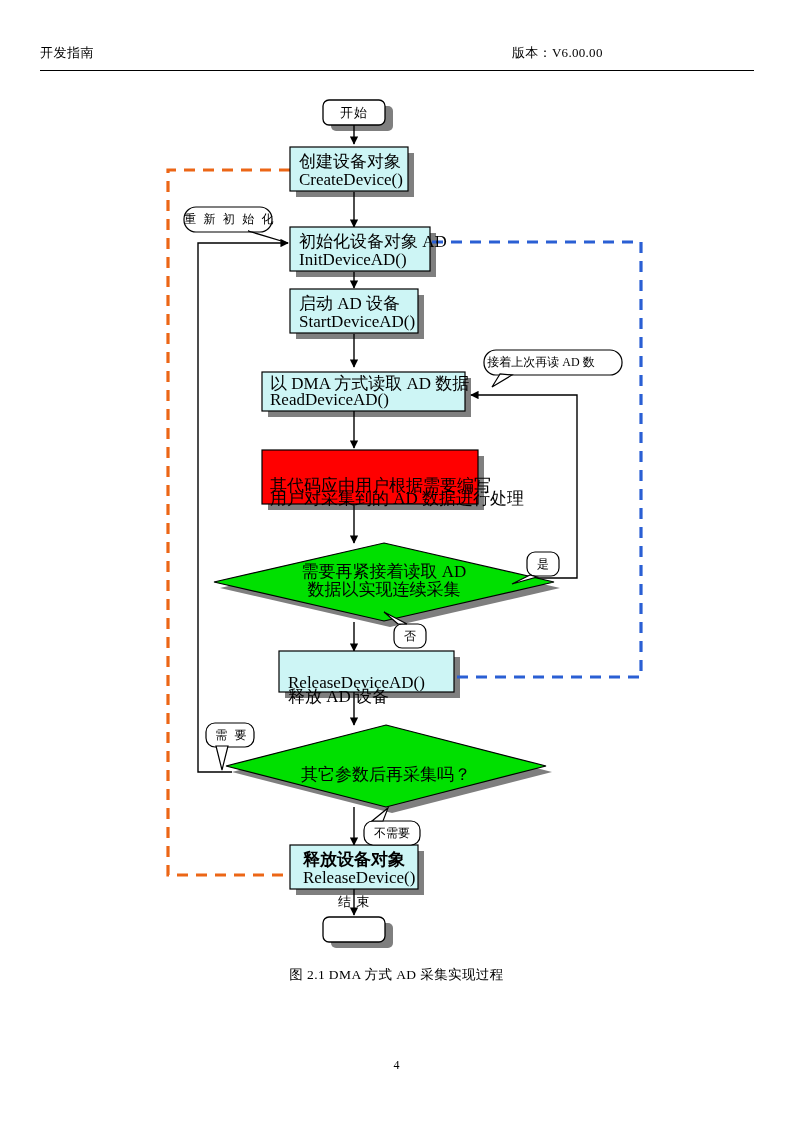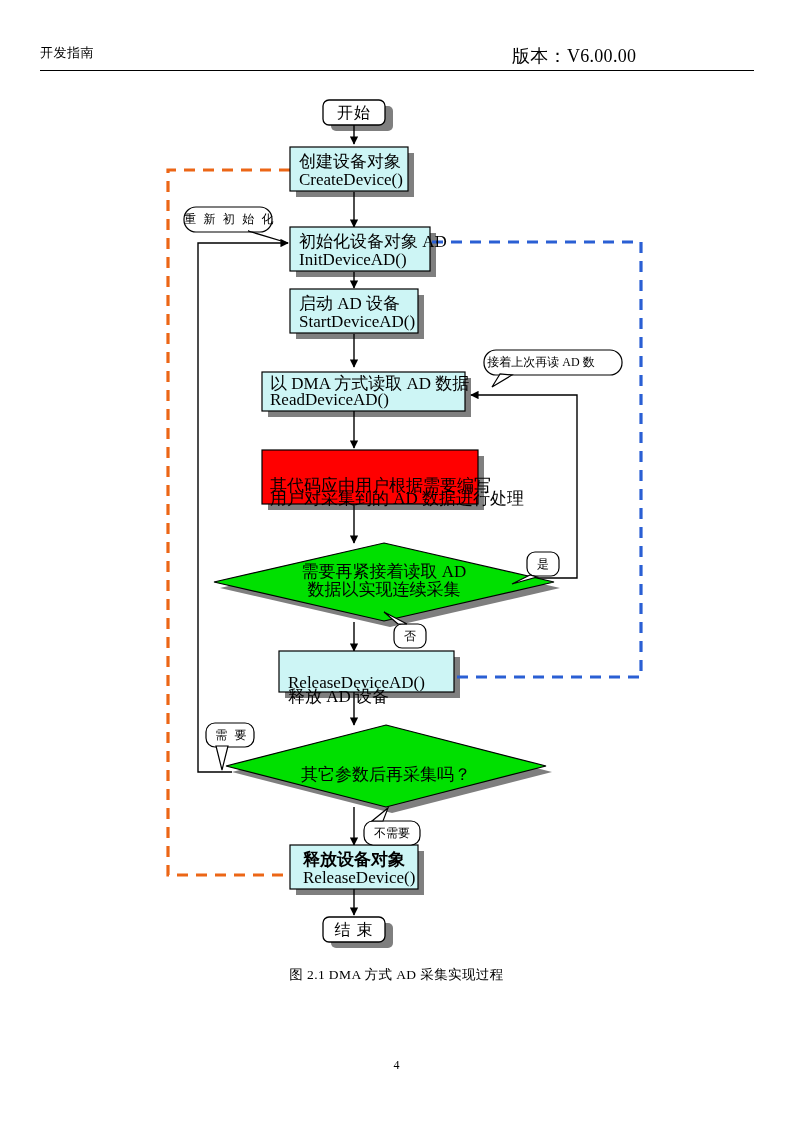--- a/index.html
+++ b/index.html
@@ -29,21 +29,21 @@
     position: absolute;
     left: 0;
     top: 0;
     font-size: 13px;
     letter-spacing: 0.5px;
   }
   #header-right {
     position: absolute;
     left: 472px;
     top: 0;
-    font-size: 18px;
+    font-size: 13px;
     letter-spacing: 0.3px;
   }
 
   
   #figure {
     position: absolute;
     left: 0;
     top: 0;
     width: 793px;
     height: 1000px;
@@ -64,21 +64,21 @@
     font-size: 17px;
     line-height: 18px;
     color: #000000;
     white-space: pre;
     pointer-events: none;
   }
   .node-text.center {
     text-align: center;
   }
   .terminal-text {
-    font-size: 16px;
+    font-size: 13px;
     letter-spacing: 1px;
   }
   .callout-text {
     position: absolute;
     font-size: 12px;
     line-height: 15px;
     text-align: center;
     white-space: pre;
   }
   .callout-text.spaced {
@@ -244,21 +244,21 @@
   <div class="node-text center" style="left:284px; top:581px; width:200px;">数据以实现连续采集</div>
 
   <div class="node-text" style="left:288px; top:688px;">释放 AD 设备</div>
   <div class="node-text" style="left:288px; top:674px;">ReleaseDeviceAD()</div>
 
   <div class="node-text center" style="left:286px; top:766px; width:200px;">其它参数后再采集吗？</div>
 
   <div class="node-text" style="left:303px; top:851px;font-weight:bold;">释放设备对象</div>
   <div class="node-text" style="left:303px; top:869px;">ReleaseDevice()</div>
 
-  <div class="node-text terminal-text center" style="left:323px; top:921px; width:62px;">结 束</div>
+  <div class="node-text terminal-text center" style="left:323px; top:893px; width:62px;">结 束</div>
 
   <div class="callout-text spaced" style="left:184px; top:212px; width:88px;">重 新 初 始 化</div>
   <div class="callout-text" style="left:484px; top:355px; width:114px;">接着上次再读 AD 数</div>
   <div class="callout-text" style="left:527px; top:557px; width:32px;">是</div>
   <div class="callout-text" style="left:394px; top:629px; width:32px;">否</div>
   <div class="callout-text spaced" style="left:208px; top:728px; width:48px;">需 要</div>
   <div class="callout-text" style="left:364px; top:826px; width:56px;">不需要</div>
 
   <div id="figure-caption">图 2.1 DMA 方式 AD 采集实现过程</div>
 </div>

